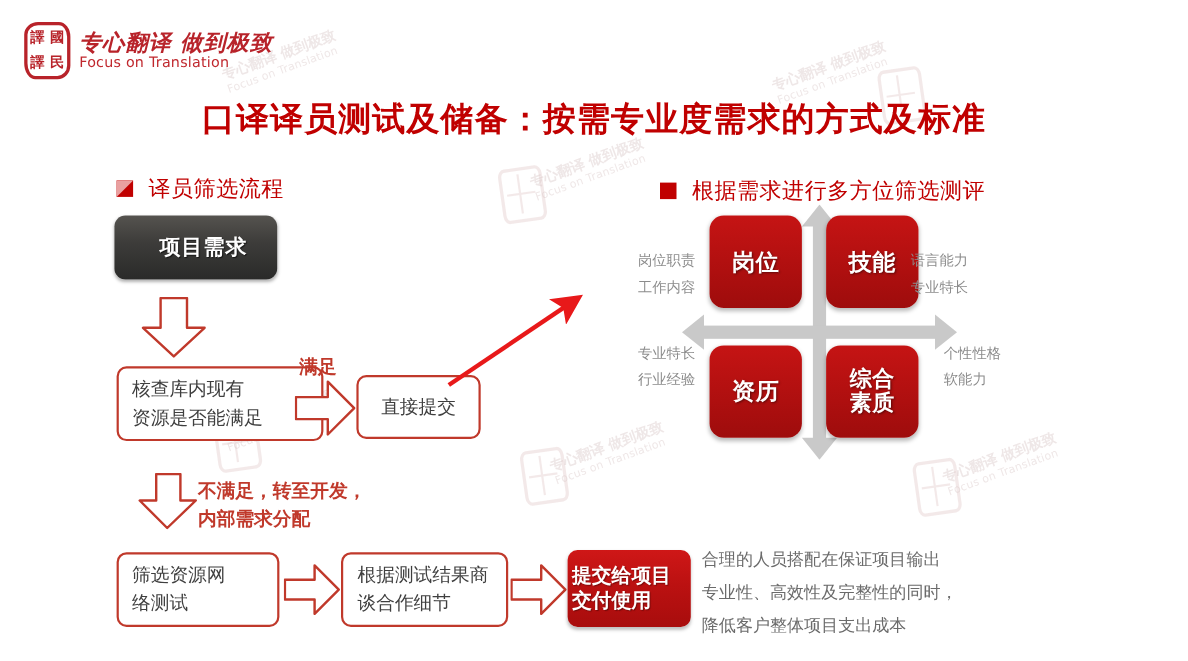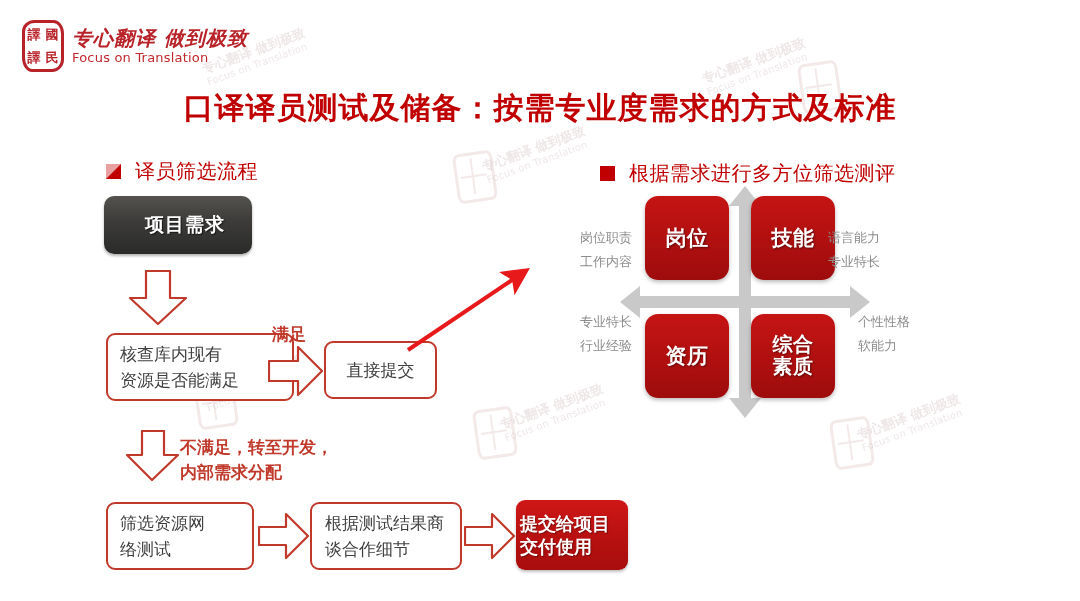--- a/index.html
+++ b/index.html
@@ -438,14 +438,19 @@
   <div class="quad-note left-side" style="left:550px; top:310px; width:82px;">
     <div>专业特长</div>
     <div>行业经验</div>
   </div>
 
   <div class="quad-note right-side" style="left:858px; top:310px; width:92px;">
     <div>个性性格</div>
     <div>软能力</div>
   </div>
 
+  <div class="para" style="left:638px; top:494px;">
+    <div>合理的人员搭配在保证项目输出</div>
+    <div>专业性、高效性及完整性的同时，</div>
+    <div>降低客户整体项目支出成本</div>
+  </div>
 
 </div>
 
 </body></html>

